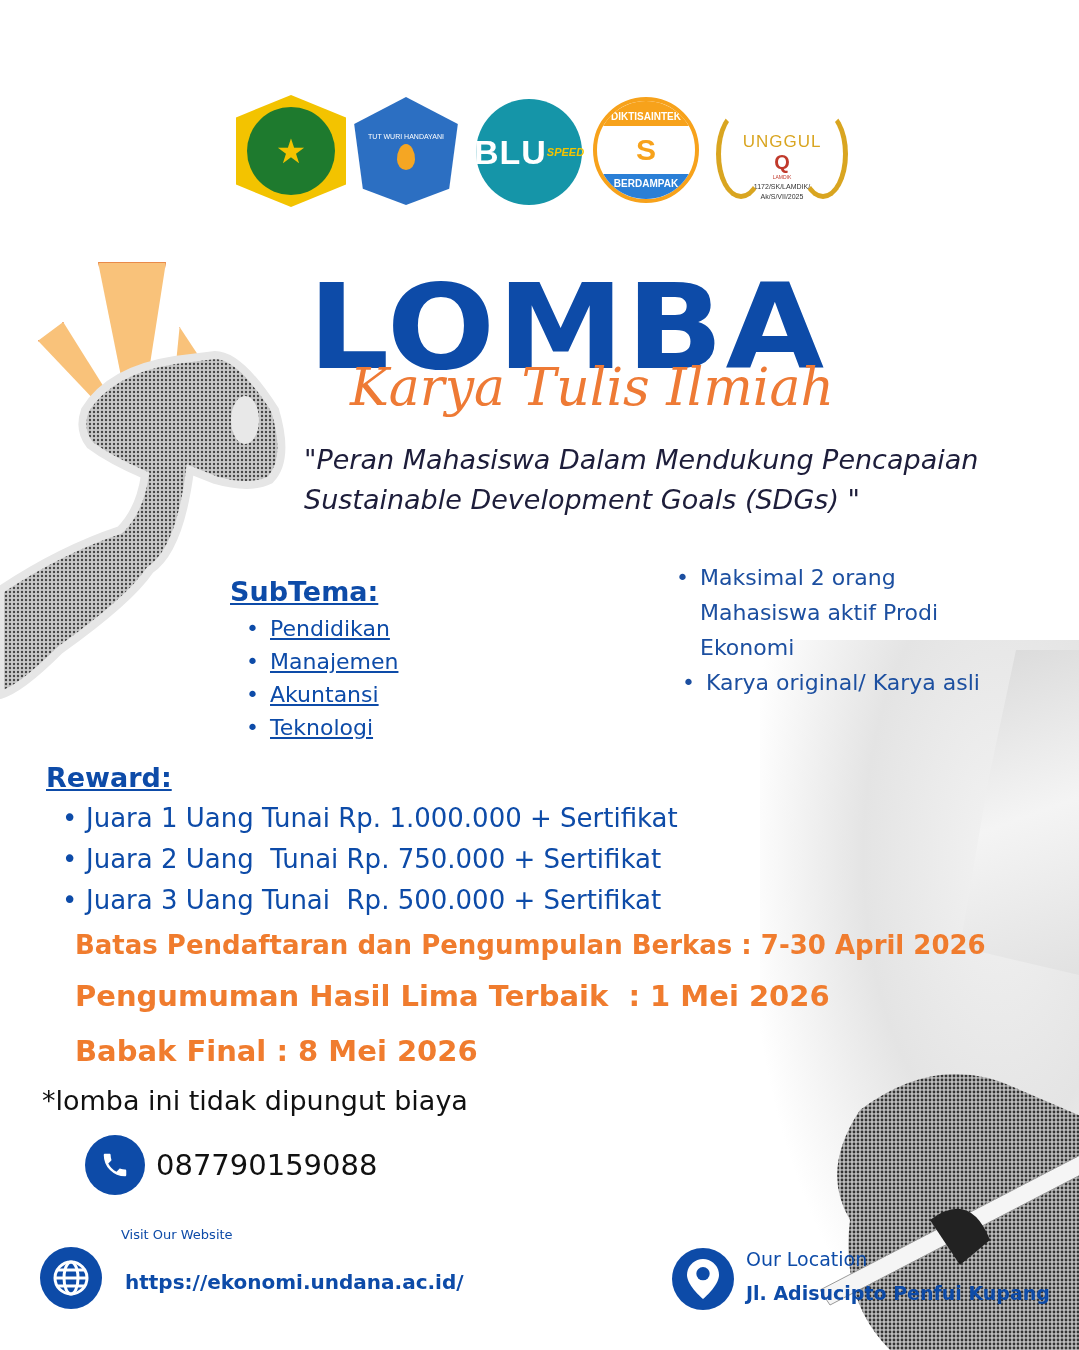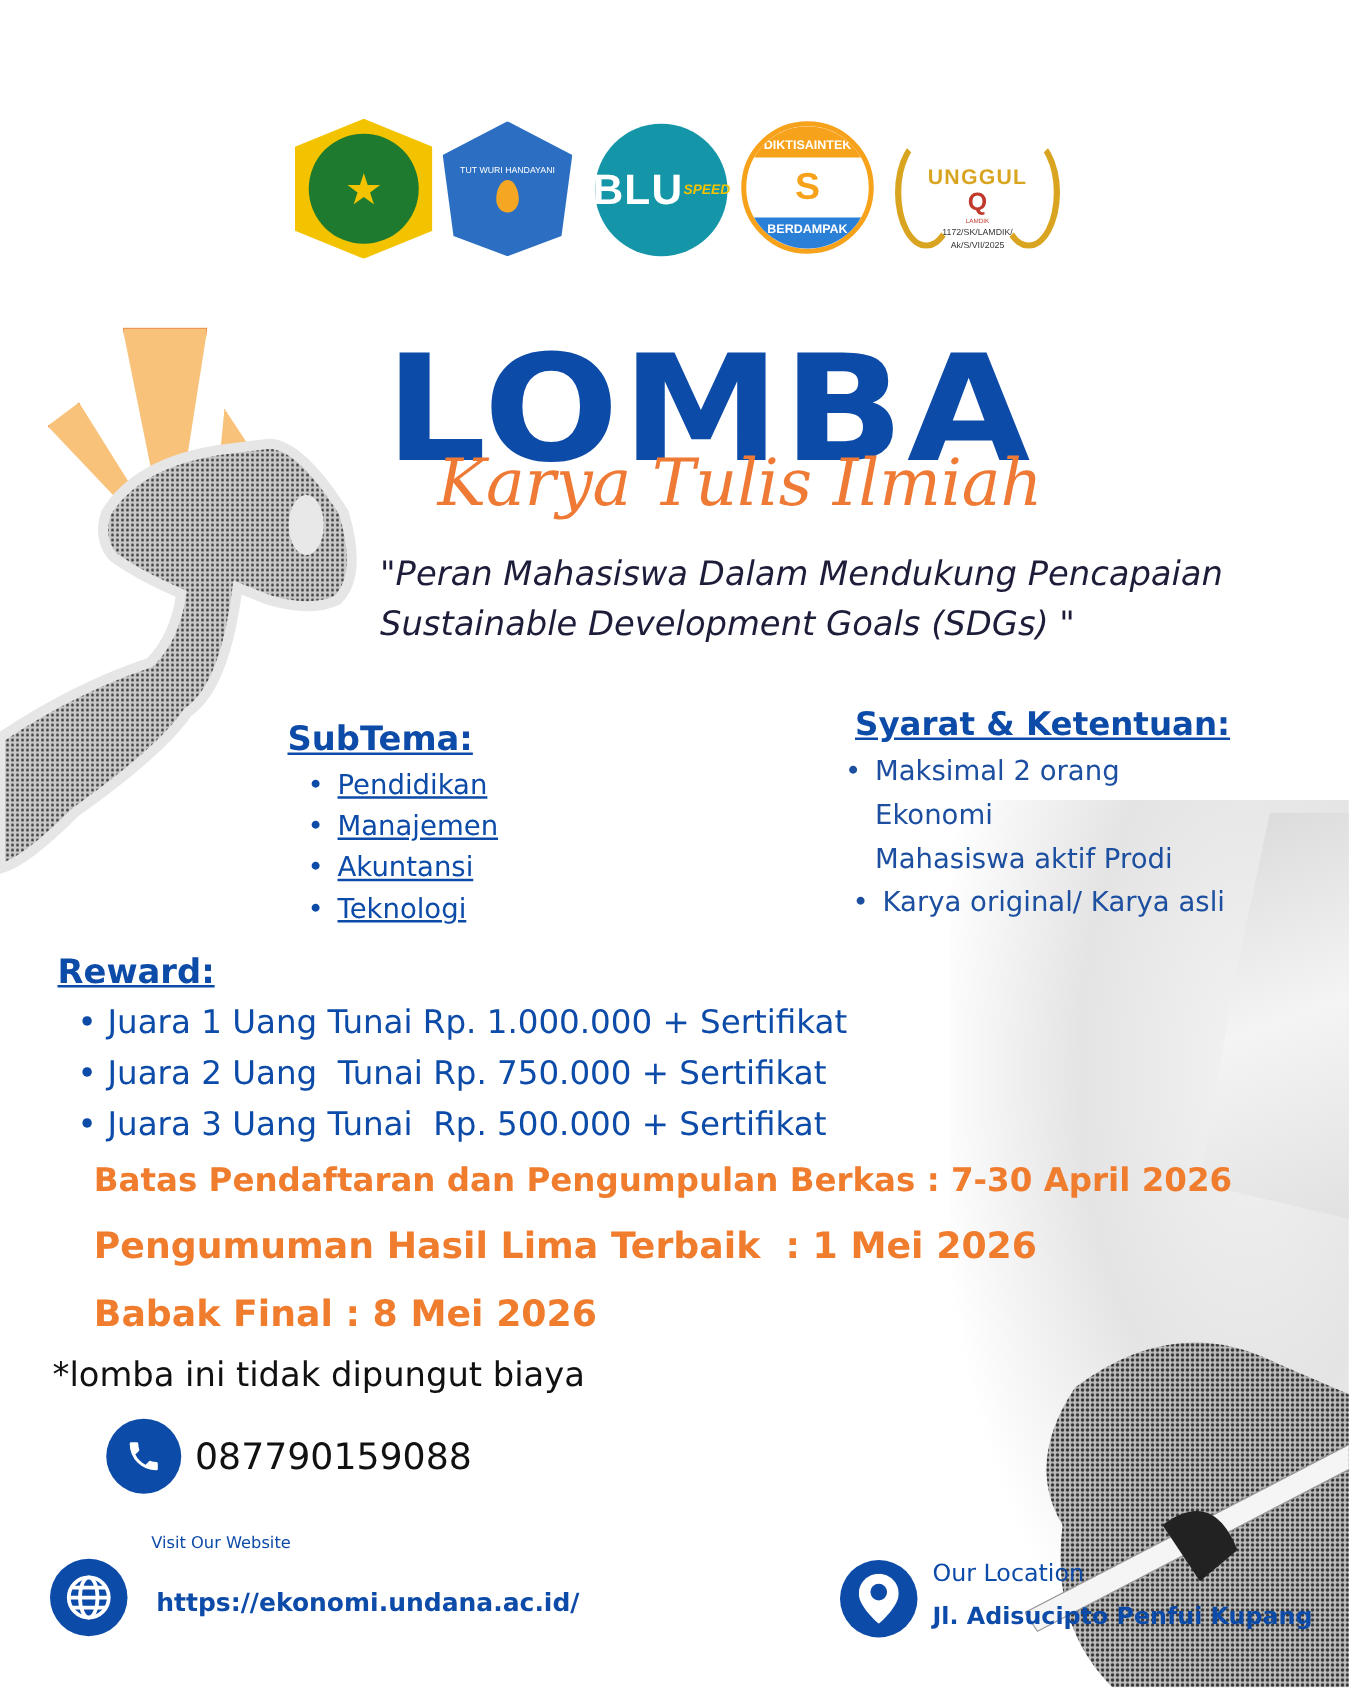--- a/index.html
+++ b/index.html
@@ -22,21 +22,21 @@
   .logo-tutwuri { left:352px; top:97px; width:108px; height:108px; background:#2c6fc2; clip-path: polygon(50% 0,98% 25%,90% 85%,50% 100%,10% 85%,2% 25%); color:#fff; font-size:7px; flex-direction:column; }
   .logo-tutwuri .flame { width:18px; height:26px; background:#f5a623; border-radius:50% 50% 50% 50%/60% 60% 40% 40%; margin-top:4px; }
   .logo-blu { left:476px; top:99px; width:106px; height:106px; border-radius:50%; background:#1595a8; color:#fff; flex-direction:row; }
   .logo-blu .b1 { font-size:34px; font-weight:bold; letter-spacing:1px; line-height:34px; }
   .logo-blu .b2 { font-size:11px; font-style:italic; color:#f3c300; font-weight:bold; }
   .logo-dikti { left:593px; top:97px; width:106px; height:106px; border-radius:50%; background:#fff; border:4px solid #f7a21b; box-sizing:border-box; overflow:hidden; flex-direction:column; }
   .logo-dikti .top { background:#f7a21b; color:#fff; width:100%; font-size:10px; font-weight:bold; padding:10px 0 4px; }
   .logo-dikti .mid { flex:1; width:100%; display:flex; align-items:center; justify-content:center; color:#f7a21b; font-size:30px; font-weight:bold; }
   .logo-dikti .bot { background:#2a7fd6; color:#fff; width:100%; font-size:10px; font-weight:bold; padding:4px 0 10px; }
   .logo-unggul { left:714px; top:103px; width:136px; height:108px; flex-direction:column; }
-  .logo-unggul .t { color:#d9a520; font-weight:bold; font-size:17px; letter-spacing:1px; margin-top:20px; }
+  .logo-unggul .t { color:#d9a520; font-weight:normal; font-size:17px; letter-spacing:1px; margin-top:20px; }
   .logo-unggul .q { color:#c0392b; font-size:20px; font-weight:bold; line-height:20px; }
   .logo-unggul .s { font-size:7px; color:#333; line-height:10px; }
   .wreath { position:absolute; top:6px; width:40px; height:80px; border:5px solid #d9a520; border-radius:50%; }
 
   
   .ray { position:absolute; background:#f9c27a; border:1px solid #e98a4a; }
 
   
   .title { position:absolute; left:308px; top:262px; font-family:"DejaVu Sans", sans-serif; font-weight:900; font-size:118px; color:#0d4ba8; letter-spacing:2px; line-height:130px; transform:scaleX(1.08); transform-origin:left; }
   .subtitle { position:absolute; left:350px; top:352px; font-family:"DejaVu Serif", serif; font-style:italic; font-size:52px; color:#ee7a35; line-height:70px; }
@@ -123,26 +123,25 @@
   <div class="h-blue" style="font-size:27px;line-height:40px;">SubTema:</div>
   <ul class="list" style="font-size:22px;line-height:33px;margin-left:16px;">
     <li><span class="u">Pendidikan</span></li>
     <li><span class="u">Manajemen</span></li>
     <li><span class="u">Akuntansi</span></li>
     <li><span class="u">Teknologi</span></li>
   </ul>
 </div>
 
 <div class="abs" style="left:676px;top:560px;">
-  <div class="h-blue" style="font-size:26px;line-height:40px;margin-left:8px;">Syarat &amp; Ketentuan:</div>
   <ul class="list" style="font-size:22px;line-height:35px;color:#1c4fa0;">
     <li>
       <div>Maksimal 2 orang</div>
+      <div>Mahasiswa aktif Prodi</div>
       <div>Ekonomi</div>
-      <div>Mahasiswa aktif Prodi</div>
     </li>
     <li style="margin-left:6px;">
       <div>Karya original/ Karya asli</div>
     </li>
   </ul>
 </div>
 
 <div class="abs" style="left:46px;top:758px;">
   <div class="h-blue" style="font-size:27px;line-height:40px;">Reward:</div>
   <ul class="list" style="font-size:26px;line-height:41px;margin-left:16px;">

